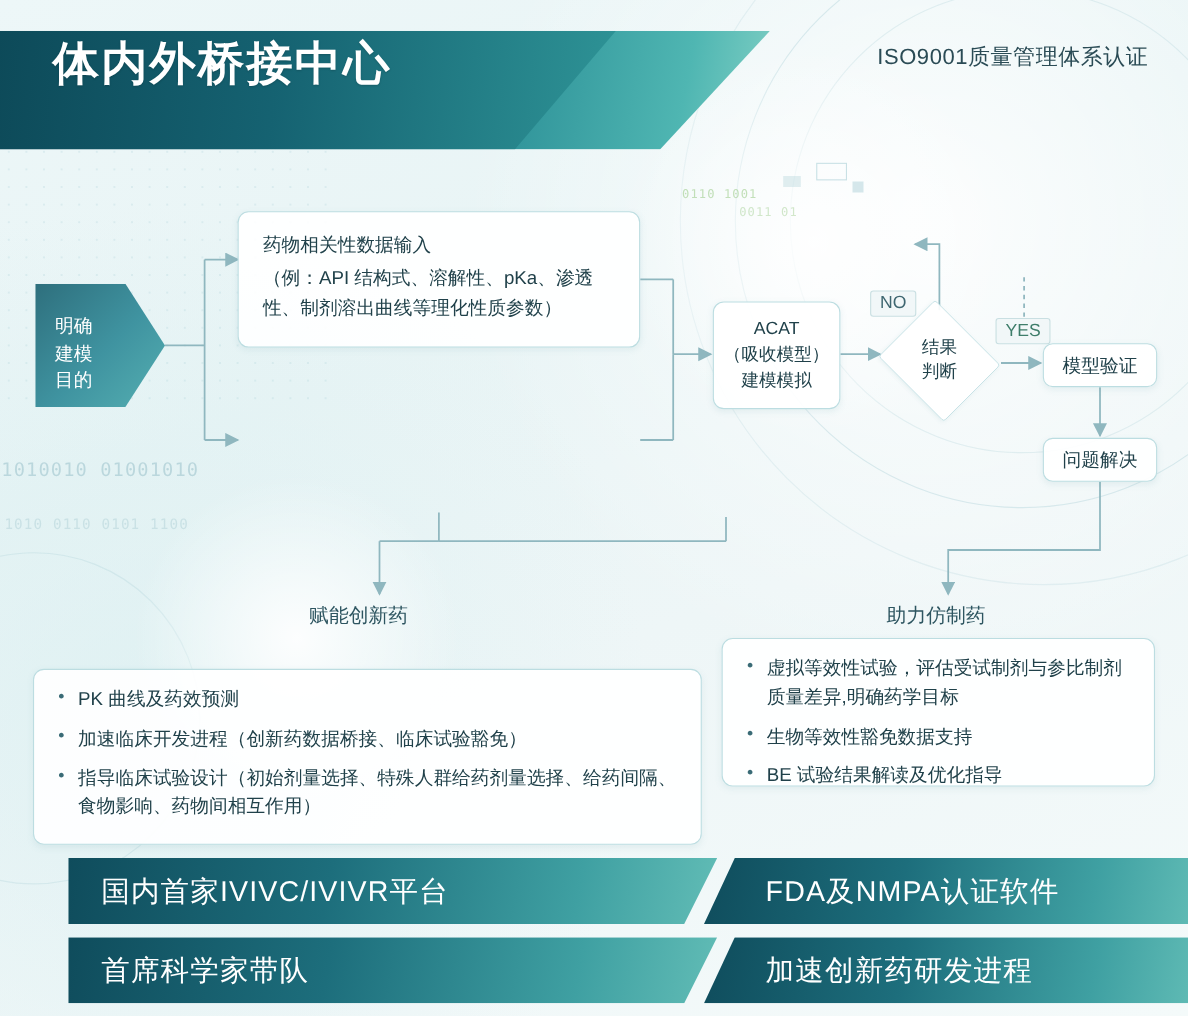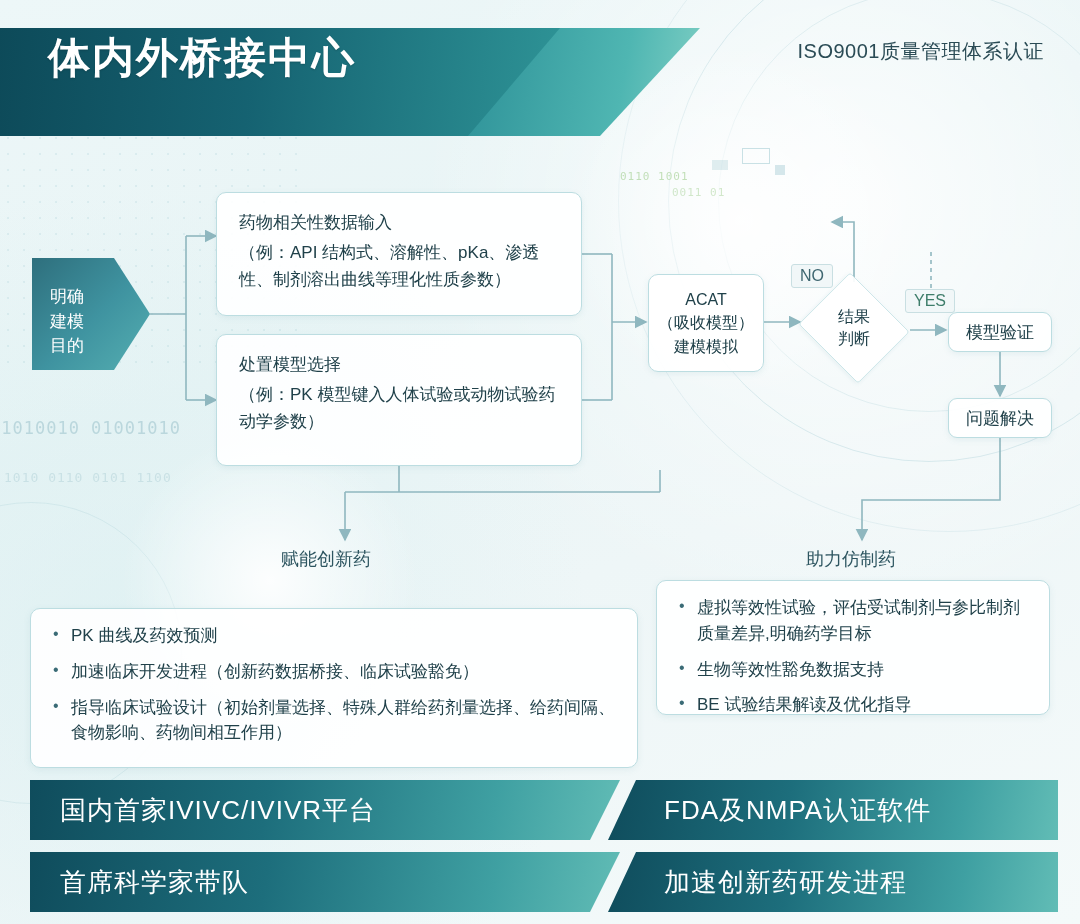--- a/index.html
+++ b/index.html
@@ -195,21 +195,21 @@
   .bullet-list li {
     position: relative; padding-left: 22px; margin-bottom: 10px;
     font-size: 17px; line-height: 1.52;
   }
   .bullet-list li:before {
     content: "•"; position: absolute; left: 4px; top: -1px; color: #3a6b76; font-size: 16px;
   }
 
   
   .footer { position: absolute; left: 0; bottom: 0; width: 1080px; height: 160px; }
-  .fbar { position: absolute; height: 71px; }
+  .fbar { position: absolute; height: 71px; margin-left: 32px; }
   .fbar .fill {
     position: absolute; inset: 0;
     background: linear-gradient(100deg, #0f4c5c 0%, #1d6e7c 40%, #3fa0a2 78%, #62bdb6 100%);
   }
   .fbar .txt {
     position: absolute; left: 30px; top: 0; height: 60px; display: flex; align-items: center;
     color: #fff; font-size: 26px; letter-spacing: 1px;
   }
   .fb-r1-a { left: 30px;  top: 16px; width: 590px; clip-path: polygon(0 0, 590px 0, 560px 60px, 0 60px); }
   .fb-r1-b { left: 608px; top: 16px; width: 450px; clip-path: polygon(28px 0, 450px 0, 450px 60px, 0 60px); }
@@ -294,24 +294,20 @@
       <div>建模</div>
       <div>目的</div>
     </div>
   </div>
 
   <div class="node rbox box-input">
     <div class="line1">药物相关性数据输入</div>
     <div>（例：API 结构式、溶解性、pKa、渗透性、制剂溶出曲线等理化性质参数）</div>
   </div>
 
-  <div class="node rbox box-model">
-    <div class="line1">处置模型选择</div>
-    <div>（例：PK 模型键入人体试验或动物试验药动学参数）</div>
-  </div>
 
   <div class="node box-acat">
     <div>ACAT</div>
     <div>（吸收模型）</div>
     <div>建模模拟</div>
   </div>
 
   <div class="node diamond-wrap">
     <div class="diamond-shape"></div>
     <div class="diamond-text">

